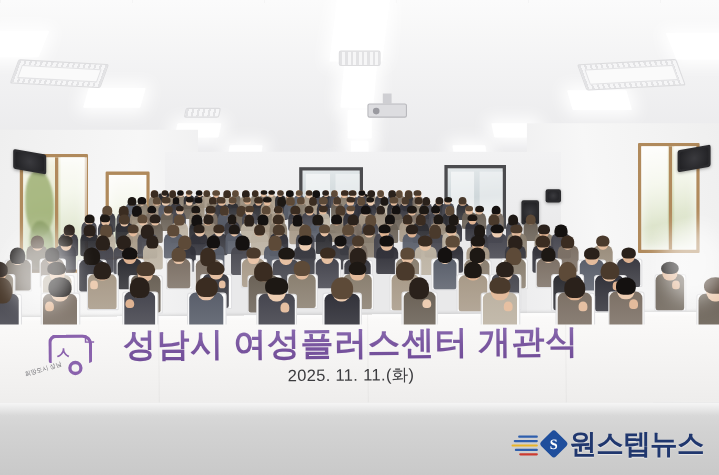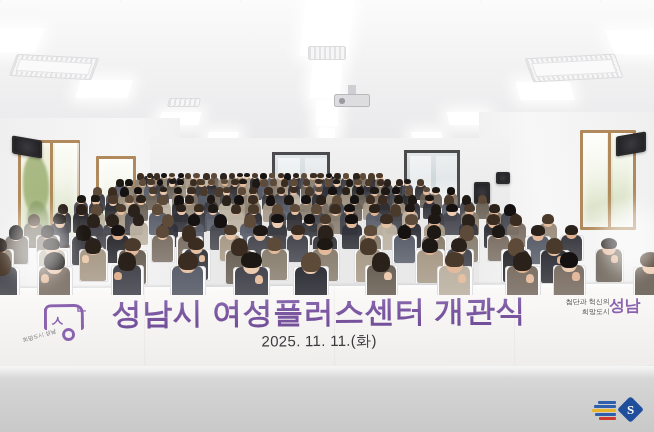--- a/index.html
+++ b/index.html
@@ -1301,37 +1301,33 @@
       <div class="ll-mark"></div>
       <div class="ll-s">ㅅ</div>
       <div class="ll-r">ㄴ</div>
       <div class="ll-o"></div>
       <div class="ll-sub">희망도시 성남</div>
     </div>
 
     <div class="banner-title">성남시 여성플러스센터 개관식</div>
     <div class="banner-date">2025. 11. 11.(화)</div>
 
-    <div class="logo-right">
-      <div class="lr-line1">첨단과 혁신의</div>
-      <div class="lr-line2">희망도시</div>
-      <div class="lr-big">성남</div>
-    </div>
   </div>
 
   <div class="floor">
     <div class="floor-sheen"></div>
   </div>
 
   <div class="watermark">
     <div class="wm-bars">
       <div class="wm-bar" style="left:6px;top:3px;width:18px;background:#2f5fad;"></div>
       <div class="wm-bar" style="left:2px;top:7px;width:22px;background:#2f5fad;"></div>
       <div class="wm-bar" style="left:0px;top:11px;width:24px;background:#e8b52a;"></div>
       <div class="wm-bar" style="left:3px;top:15px;width:21px;background:#2f5fad;"></div>
       <div class="wm-bar" style="left:7px;top:19px;width:17px;background:#cc3b30;"></div>
     </div>
     <div class="wm-dia">
       <span>S</span>
     </div>
+    <div class="wm-text">원스텝뉴스</div>
   </div>
 
 </div>
 
 </body></html>

